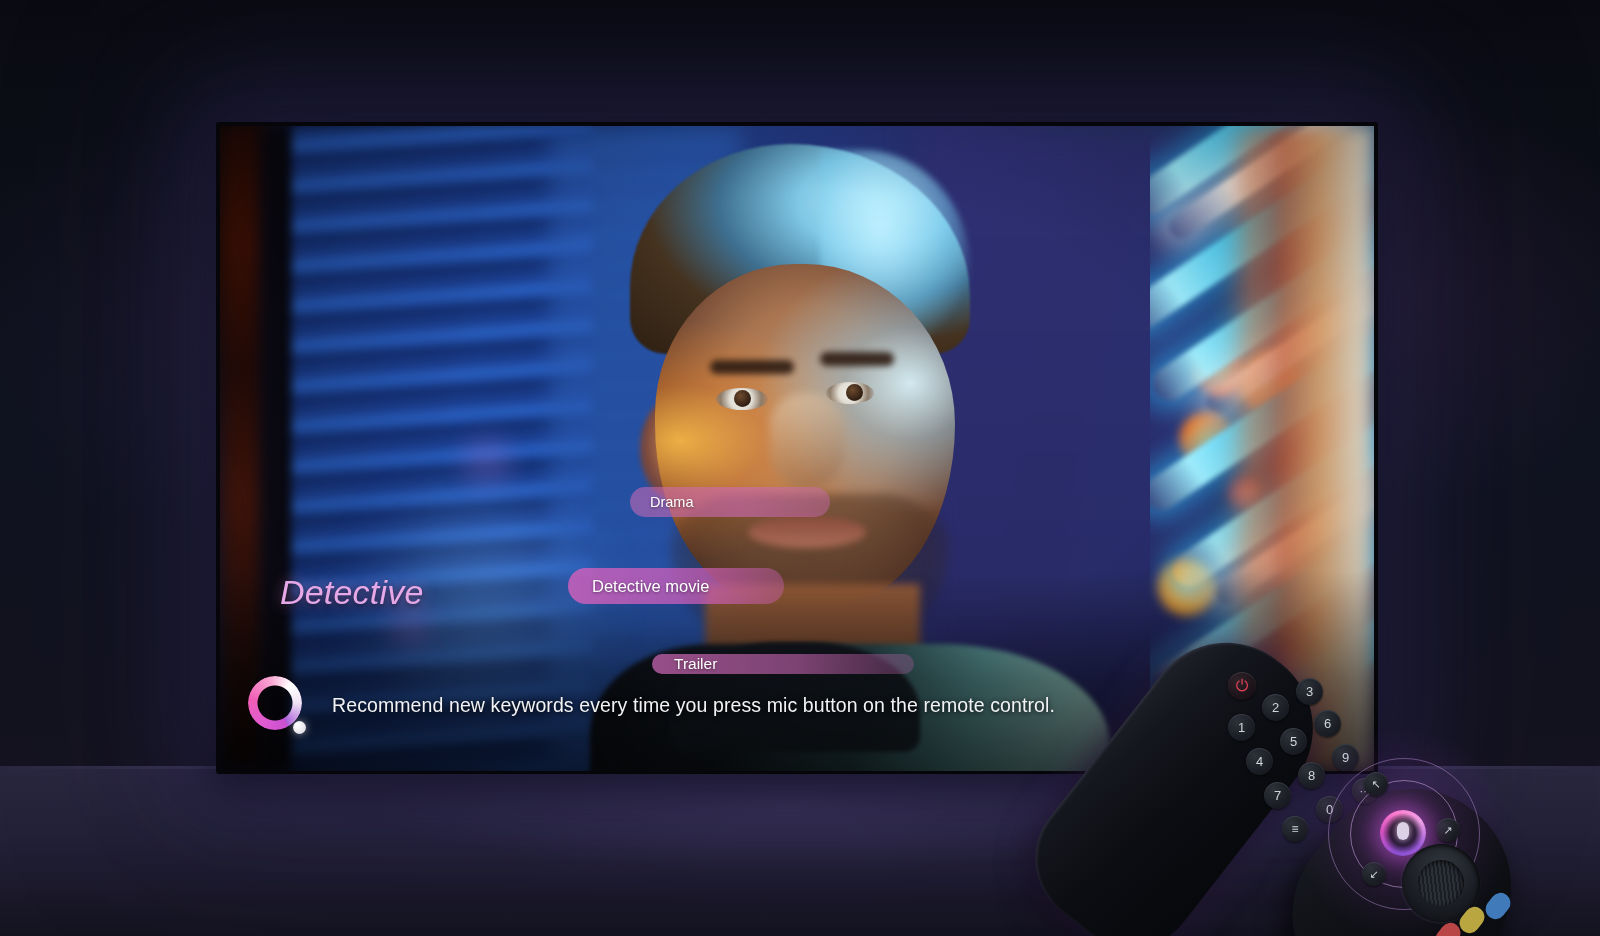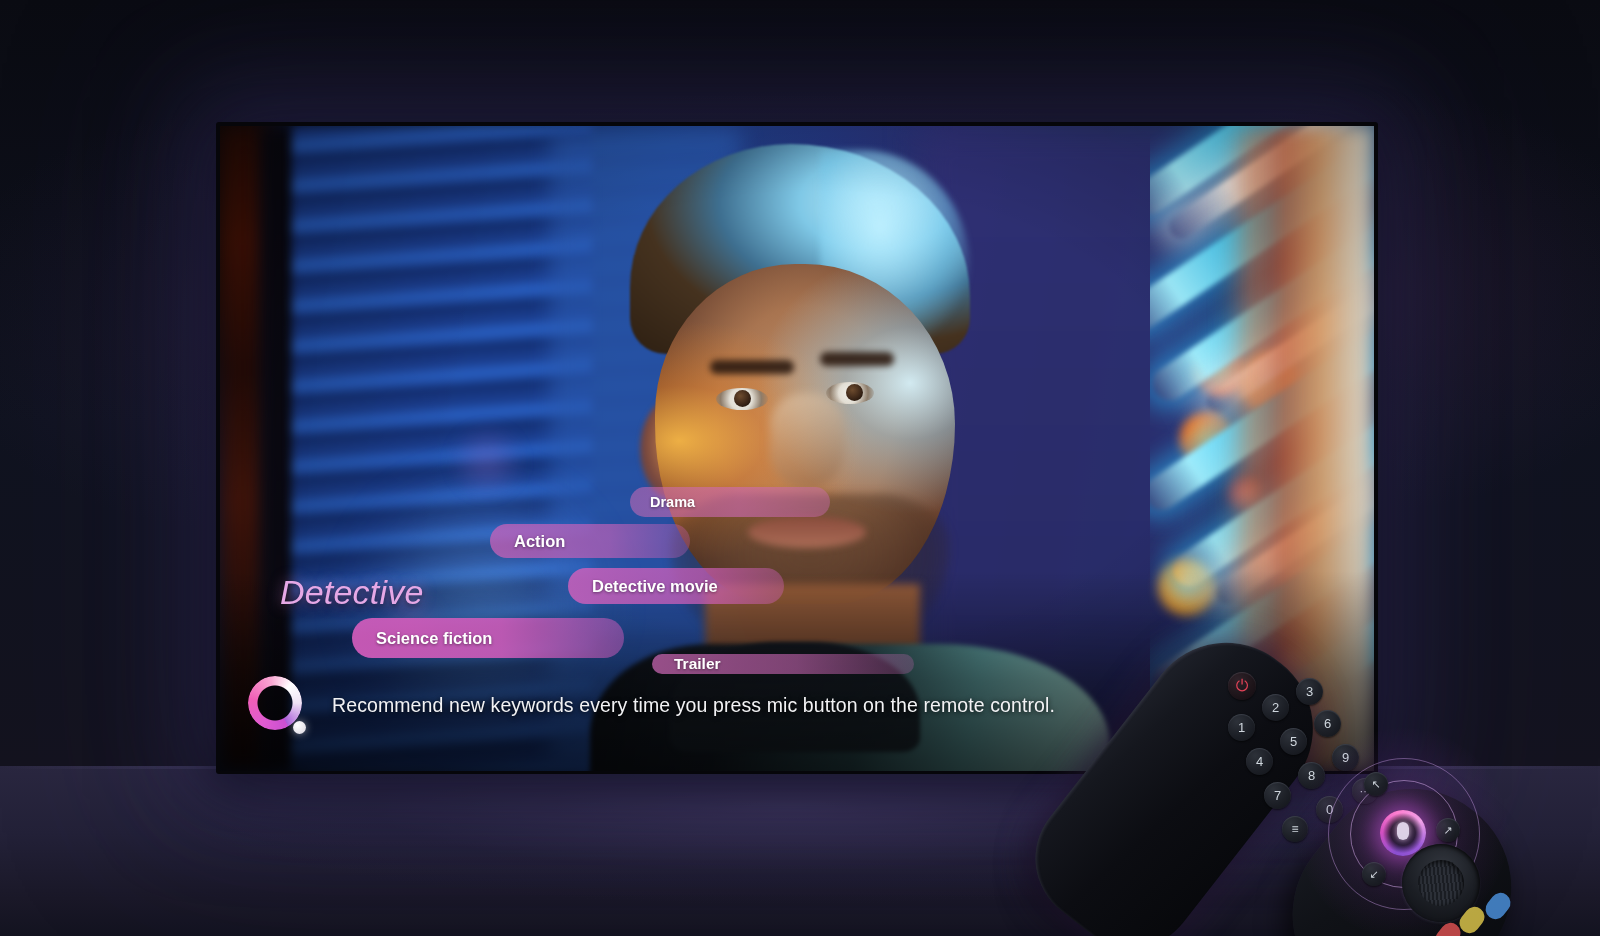--- a/index.html
+++ b/index.html
@@ -117,21 +117,21 @@
   .botshade{position:absolute;left:0;bottom:0;width:100%;height:200px;pointer-events:none;
     background:linear-gradient(180deg,rgba(0,0,0,0),rgba(0,0,0,.40) 55%,rgba(0,0,0,.62) 100%);}
 
   
   #ui{position:absolute;inset:0;}
   .rec-title{position:absolute;left:60px;top:447px;font-style:italic;font-size:34px;font-weight:400;
     color:#e6a8e6;letter-spacing:.2px;text-shadow:0 0 14px rgba(230,150,235,.55),0 2px 5px rgba(0,0,0,.55);}
   .pill{position:absolute;display:flex;align-items:center;border-radius:30px;color:#fff;
     font-size:16.5px;box-sizing:border-box;padding:0 0 0 24px;
     text-shadow:0 1px 3px rgba(0,0,0,.45);white-space:nowrap;}
-  .pill span{position:relative;z-index:2;font-weight:bold;}
+  .pill span{position:relative;z-index:2;}
 
   .kw-drama{left:410px;top:361px;width:200px;height:30px;font-size:14.5px;padding-left:20px;
     background:linear-gradient(90deg,rgba(206,106,182,.55),rgba(206,106,182,.62) 55%,rgba(206,106,182,.42));}
   .kw-action{left:270px;top:398px;width:200px;height:34px;
     background:linear-gradient(90deg,rgba(208,98,186,.72),rgba(208,98,186,.62) 60%,rgba(208,98,186,.30));}
   .kw-detective{left:348px;top:442px;width:216px;height:36px;
     background:linear-gradient(90deg,rgba(210,96,188,.82),rgba(210,96,188,.70) 62%,rgba(210,96,188,.38));}
   .kw-scifi{left:132px;top:492px;width:272px;height:40px;
     background:linear-gradient(90deg,rgba(211,92,188,.92),rgba(211,92,188,.86) 55%,rgba(211,92,188,.48));}
   .kw-trailer{left:432px;top:528px;width:262px;height:20px;font-size:15.5px;padding-left:22px;
@@ -252,28 +252,22 @@
         <div class="botshade"></div>
       </div>
 
       <div id="ui">
 
         <div class="rec-title">Detective</div>
 
         <div class="pill kw-drama">
           <span>Drama</span>
         </div>
-        <div class="pill kw-action">
-          <span>Action</span>
-        </div>
         <div class="pill kw-detective">
           <span>Detective movie</span>
-        </div>
-        <div class="pill kw-scifi">
-          <span>Science fiction</span>
         </div>
         <div class="pill kw-trailer">
           <span>Trailer</span>
         </div>
 
         <div class="assistant">
           <div class="ring"></div>
           <div class="dot"></div>
         </div>
 

